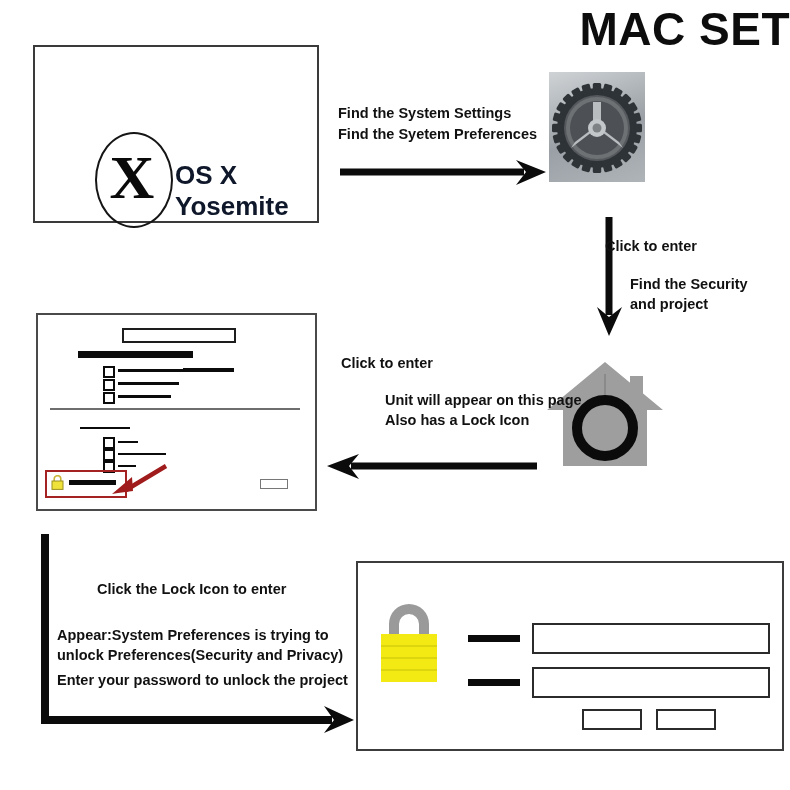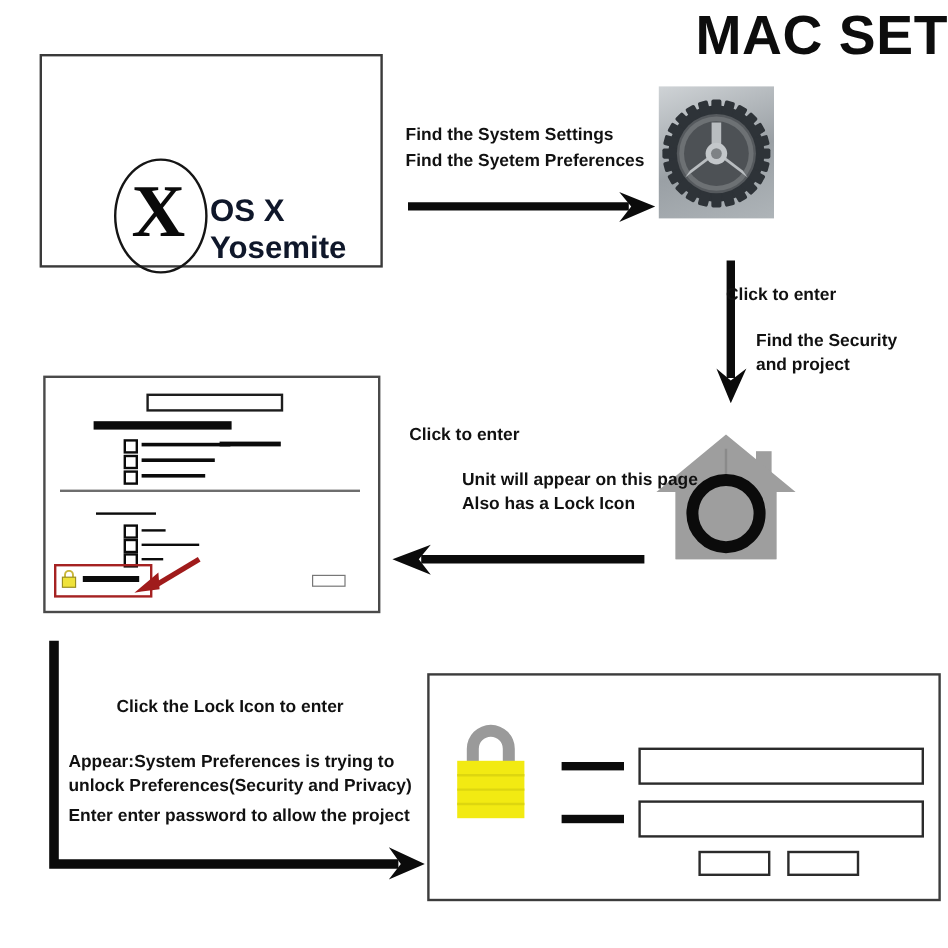--- a/index.html
+++ b/index.html
@@ -187,21 +187,21 @@
 </svg>
 
 <svg class="arrow" style="left:36px;top:530px;" width="320" height="200" viewBox="0 0 320 200">
   <polyline points="9,4 9,190 296,190" fill="none" stroke="#0b0b0b" stroke-width="8"></polyline>
   <polygon points="288,176 318,190 288,203 298,190" fill="#0b0b0b"></polygon>
 </svg>
 
 <div class="abs note" style="left:57px;top:579px;margin-left:40px;">Click the Lock Icon to enter</div>
 <div class="abs note" style="left:57px;top:625px;">Appear:System Preferences is trying to
 unlock Preferences(Security and Privacy)</div>
-<div class="abs note" style="left:57px;top:670px;">Enter enter password to allow the project</div>
+<div class="abs note" style="left:57px;top:670px;">Enter your password to unlock the project</div>
 
 <div class="abs" id="dialog">
   <div id="big-lock">
     <svg width="68" height="82" viewBox="0 0 68 82">
       <path d="M14,36 L14,24 a20,20 0 0 1 40,0 L54,36 L44,36 L44,24 a10,10 0 0 0 -20,0 L24,36 Z" fill="#9a9a9a"></path>
       <rect x="6" y="34" width="56" height="48" fill="#f2ea12"></rect>
       <line x1="6" y1="46" x2="62" y2="46" stroke="#ddd60f" stroke-width="2"></line>
       <line x1="6" y1="58" x2="62" y2="58" stroke="#ddd60f" stroke-width="2"></line>
       <line x1="6" y1="70" x2="62" y2="70" stroke="#ddd60f" stroke-width="2"></line>
     </svg>

